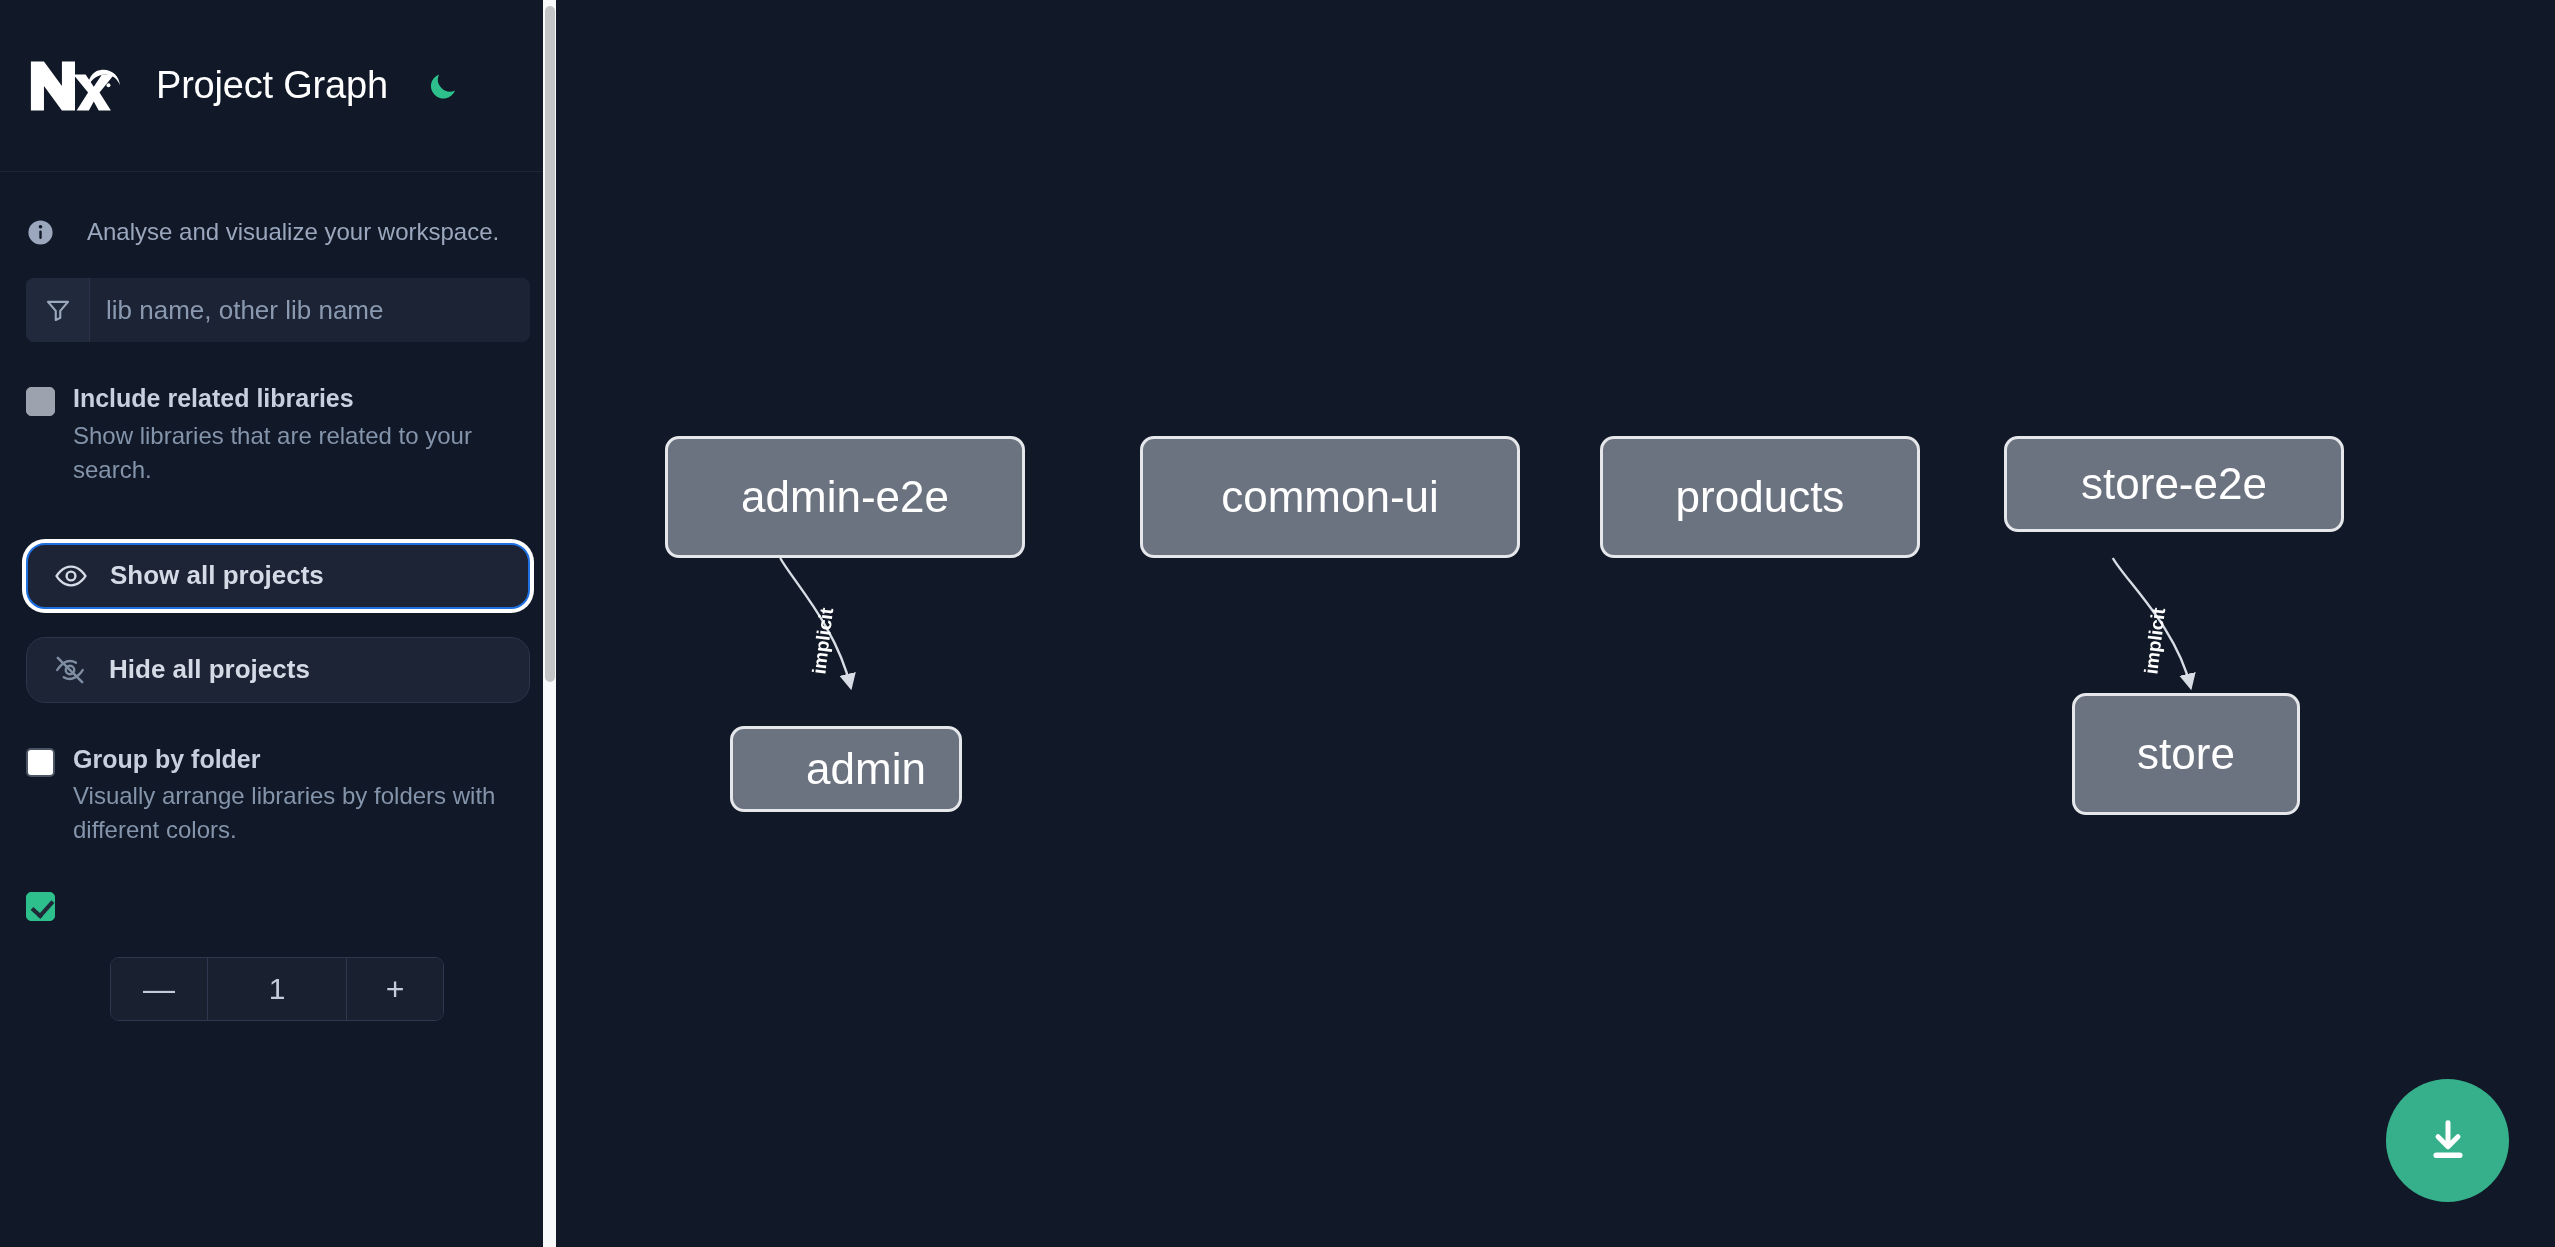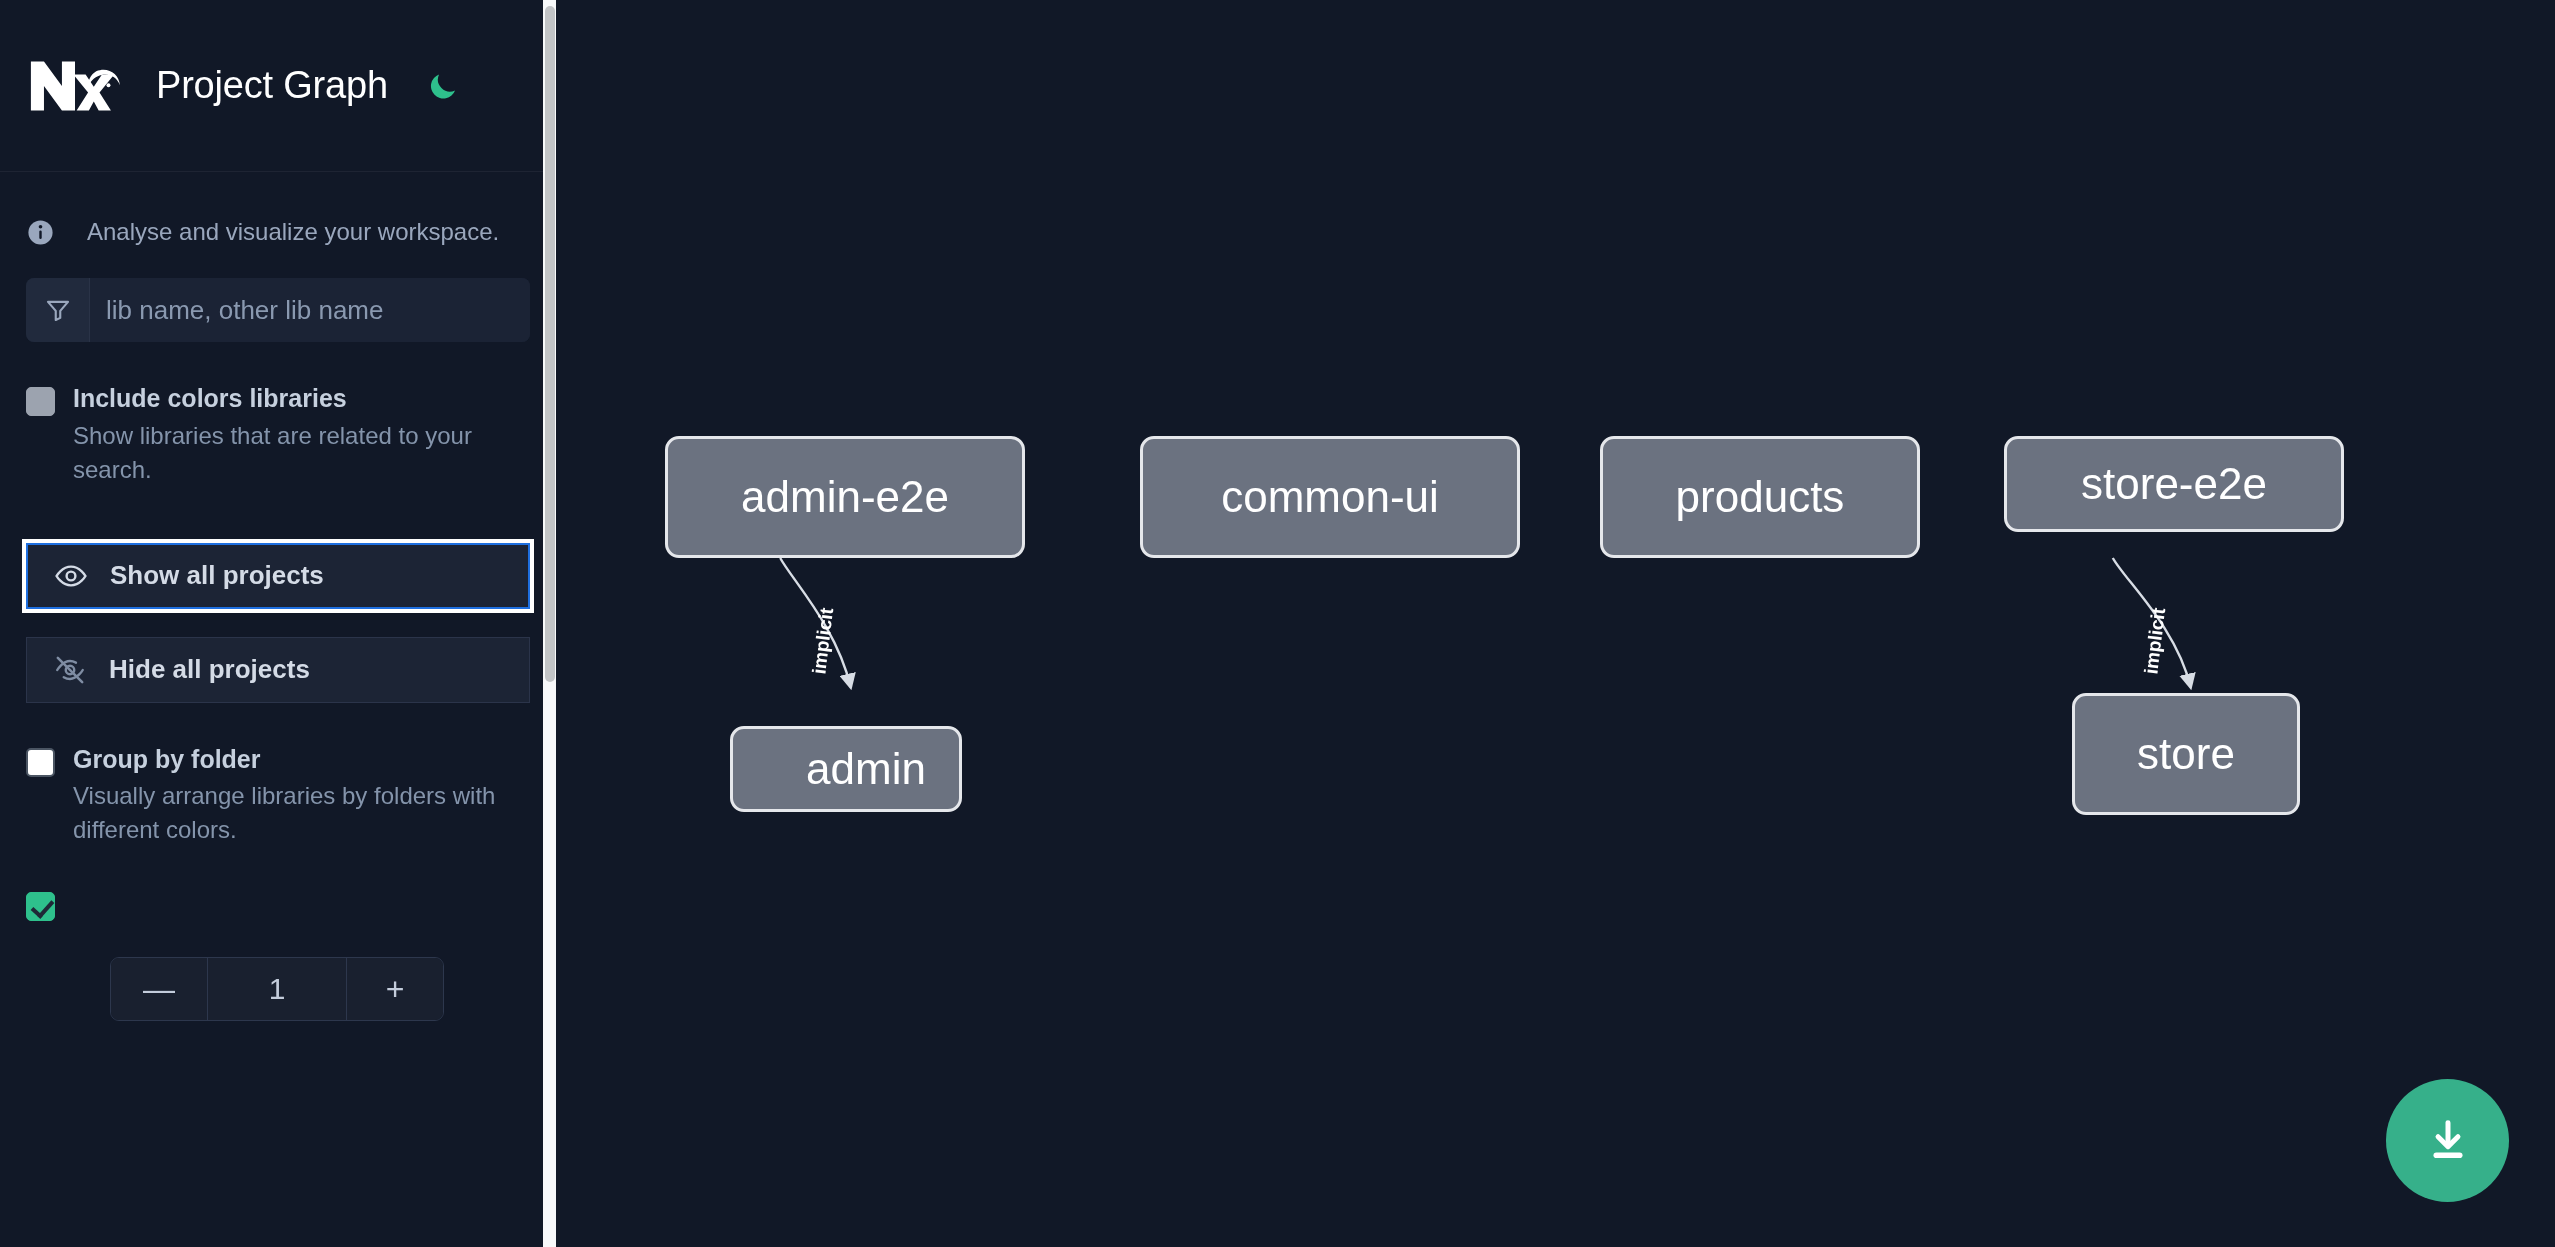--- a/index.html
+++ b/index.html
@@ -161,21 +161,21 @@
     max-width: 440px;
   }
 
   .btn {
     display: flex;
     align-items: center;
     gap: 22px;
     margin: 0 26px;
     height: 66px;
     padding: 0 26px;
-    border-radius: 0;
+    border-radius: 19px;
     background: #1c2435;
     color: #d4dbe6;
     font-size: 26px;
     font-weight: 700;
     cursor: pointer;
     border: 1px solid #2b3span;
     border: 1px solid #2b344a;
   }
   .btn.focused {
     margin-top: 56px;
@@ -343,21 +343,21 @@
           <svg viewBox="0 0 24 24" width="30" height="30" aria-hidden="true">
             <path d="M4 5.5h16l-6.2 7.2v5.6L10.2 20v-7.3z" fill="none" stroke="#9aa7bd" stroke-width="1.7" stroke-linejoin="round"></path>
           </svg>
         </span>
         <input class="search-input" type="text" placeholder="lib name, other lib name" style="">
       </div>
 
       <div class="option">
         <span class="cbox gray"></span>
         <span class="option-texts">
-          <span class="option-label">Include colors libraries</span>
+          <span class="option-label">Include related libraries</span>
           <span class="option-desc">Show libraries that are related to your search.</span>
         </span>
       </div>
 
       <div class="btn focused">
         <span class="btn-icon">
           <svg viewBox="0 0 24 24" width="34" height="34" aria-hidden="true">
             <path d="M1.8 12S5.5 5.4 12 5.4 22.2 12 22.2 12 18.5 18.6 12 18.6 1.8 12 1.8 12z" fill="none" stroke="#d4dbe6" stroke-width="1.7"></path>
             <circle cx="12" cy="12" r="3.1" fill="none" stroke="#d4dbe6" stroke-width="1.7"></circle>
           </svg>

